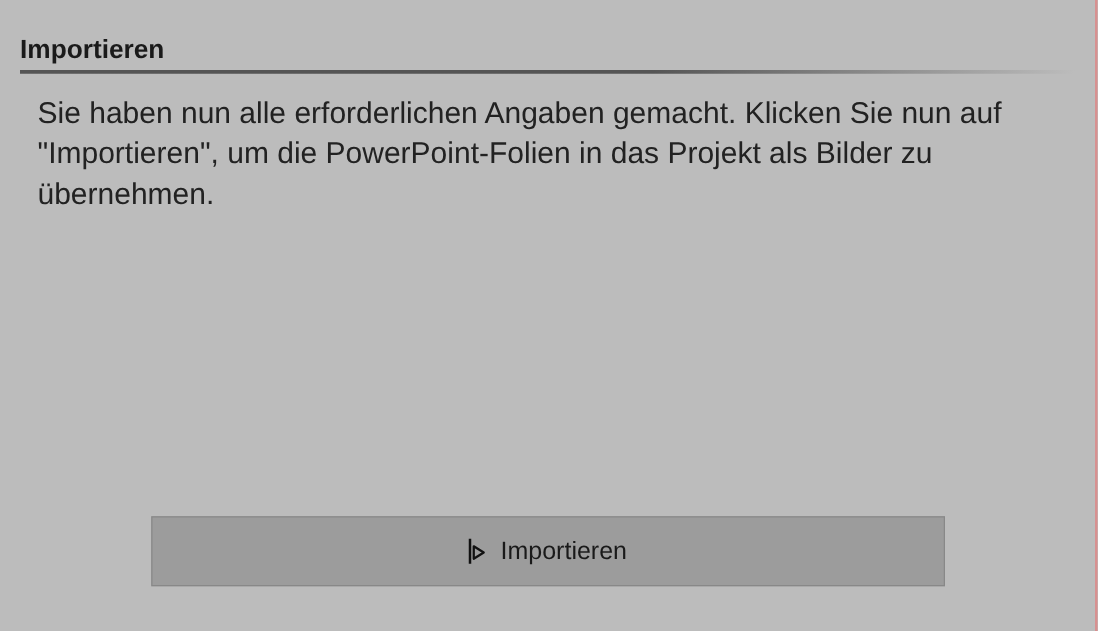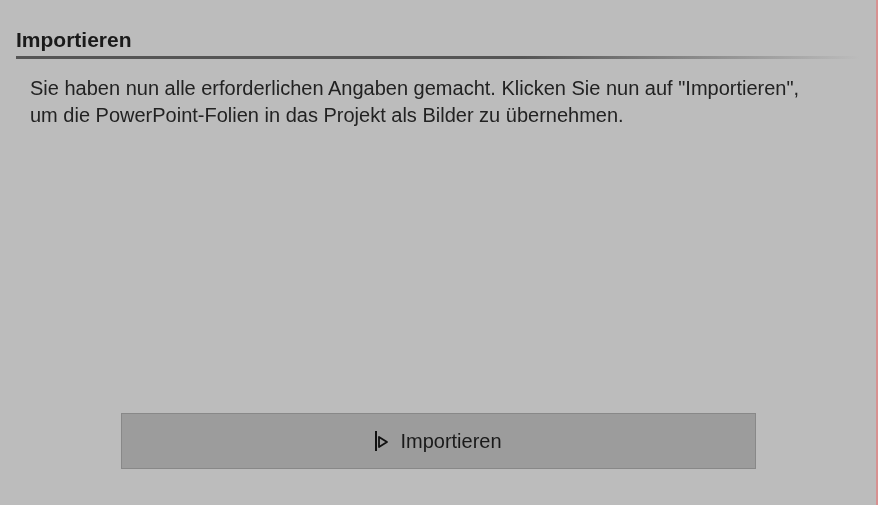--- a/index.html
+++ b/index.html
@@ -27,21 +27,21 @@
       font-weight: bold;
       color: #1a1a1a;
       margin-bottom: 4px;
     }
     .divider {
       height: 3px;
       background: linear-gradient(to right, #555 0%, #555 60%, #bcbcbc 100%);
       margin-bottom: 16px;
     }
     .description {
-      font-size: 20px;
+      font-size: 24px;
       color: #222;
       line-height: 1.35;
       padding-left: 14px;
       padding-right: 30px;
     }
     .button-area {
       position: absolute;
       left: 0;
       right: 0;
       bottom: 36px;

